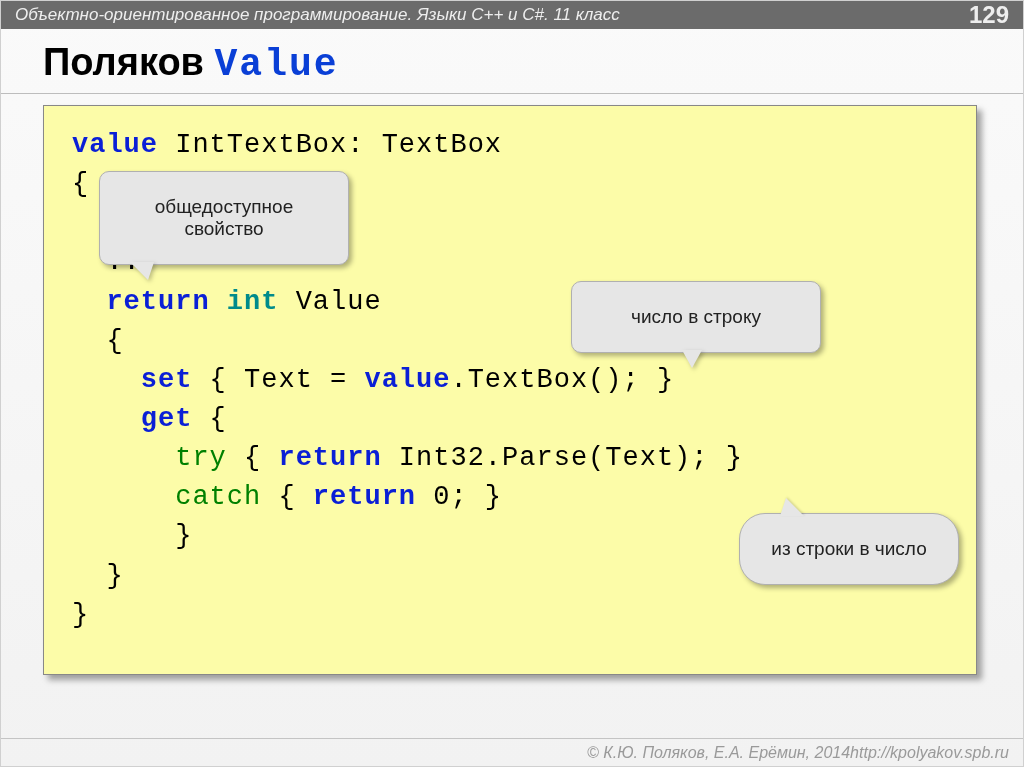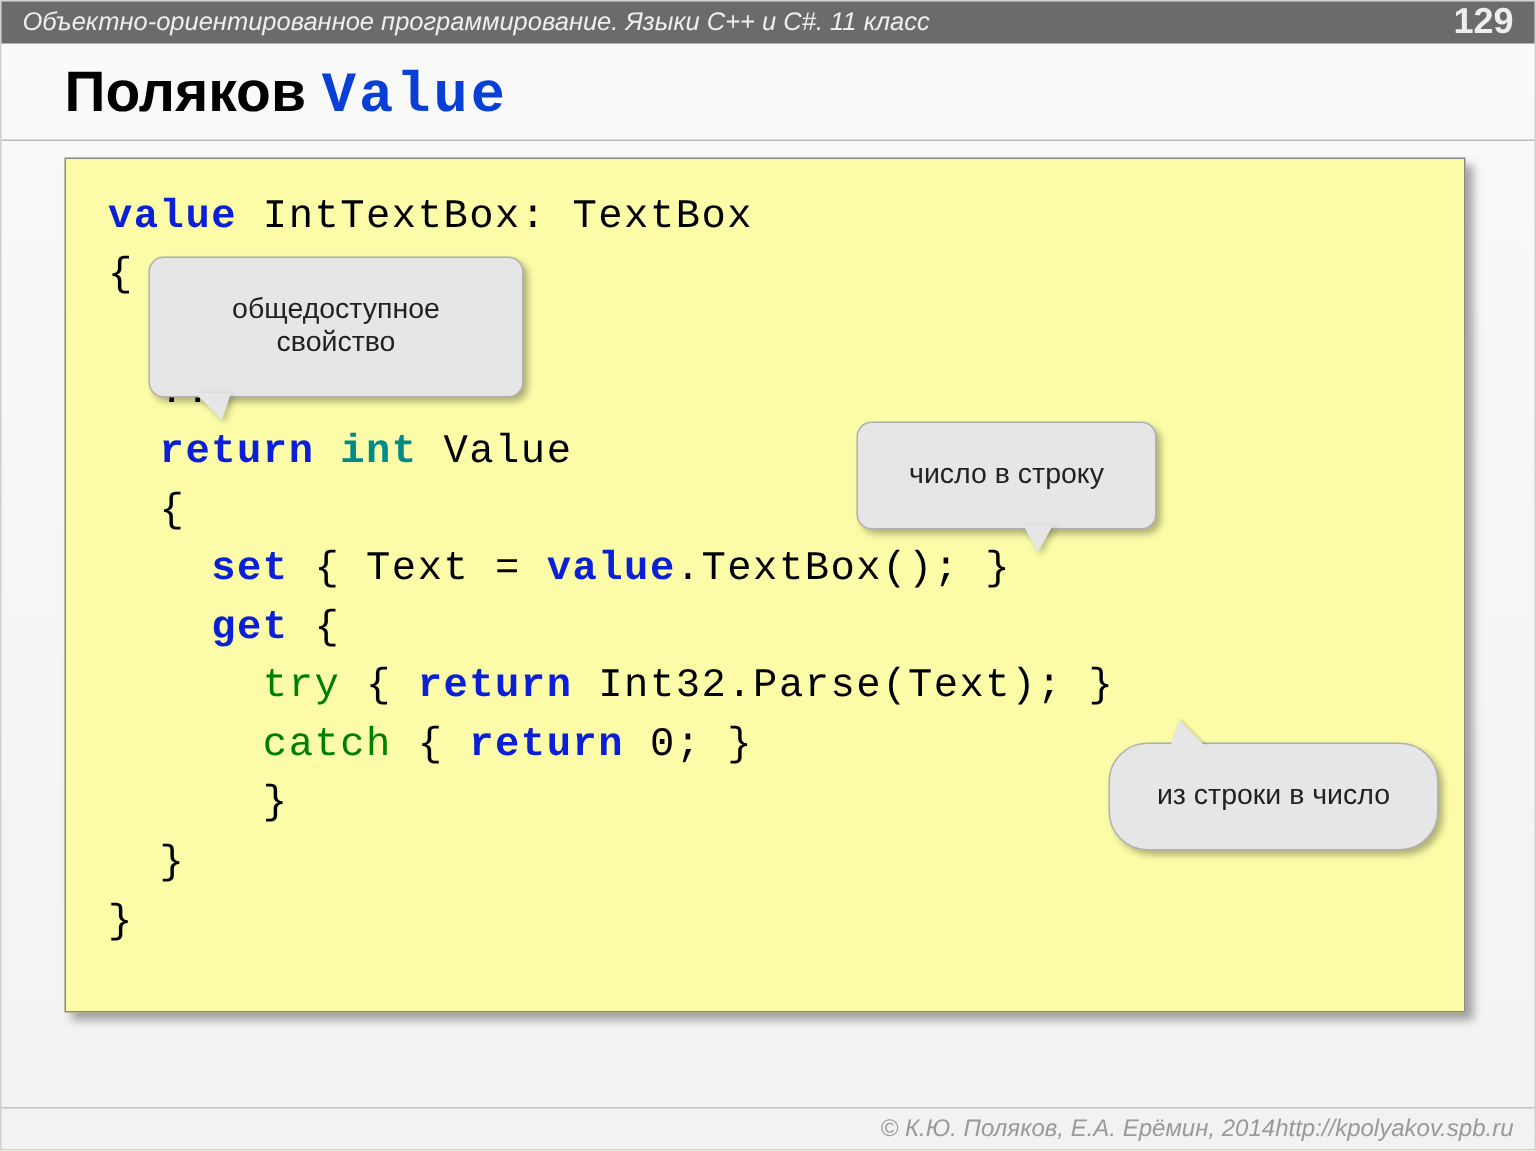--- a/index.html
+++ b/index.html
@@ -44,28 +44,28 @@
   .callout .tail {
     position: absolute; width: 0; height: 0;
   }
   .c1 { top: 170px; left: 98px; width: 250px; }
   .c1 .tail {
     bottom: -16px; left: 30px;
     border-left: 18px solid transparent; border-right: 6px solid transparent;
     border-top: 18px solid #e6e6e6;
     filter: drop-shadow(2px 2px 2px rgba(0,0,0,0.25));
   }
-  .c2 { top: 280px; left: 570px; width: 200px; }
+  .c2 { top: 280px; left: 570px; width: 250px; }
   .c2 .tail {
     bottom: -16px; left: 110px;
     border-left: 10px solid transparent; border-right: 10px solid transparent;
     border-top: 18px solid #e6e6e6;
     filter: drop-shadow(2px 2px 2px rgba(0,0,0,0.25));
   }
-  .c3 { top: 494px; left: 738px; width: 220px; border-radius: 26px; }
+  .c3 { top: 512px; left: 738px; width: 220px; border-radius: 26px; }
   .c3 .tail {
     top: -16px; left: 40px;
     border-left: 6px solid transparent; border-right: 18px solid transparent;
     border-bottom: 18px solid #e6e6e6;
     filter: drop-shadow(1px -1px 1px rgba(0,0,0,0.15));
   }
   .footer {
     position: absolute; bottom: 0; left: 0; right: 0; height: 28px;
     border-top: 1px solid #c4c4c4; color: #9a9a9a; font-style: italic;
     font-size: 16px; line-height: 28px; padding: 0 14px;

